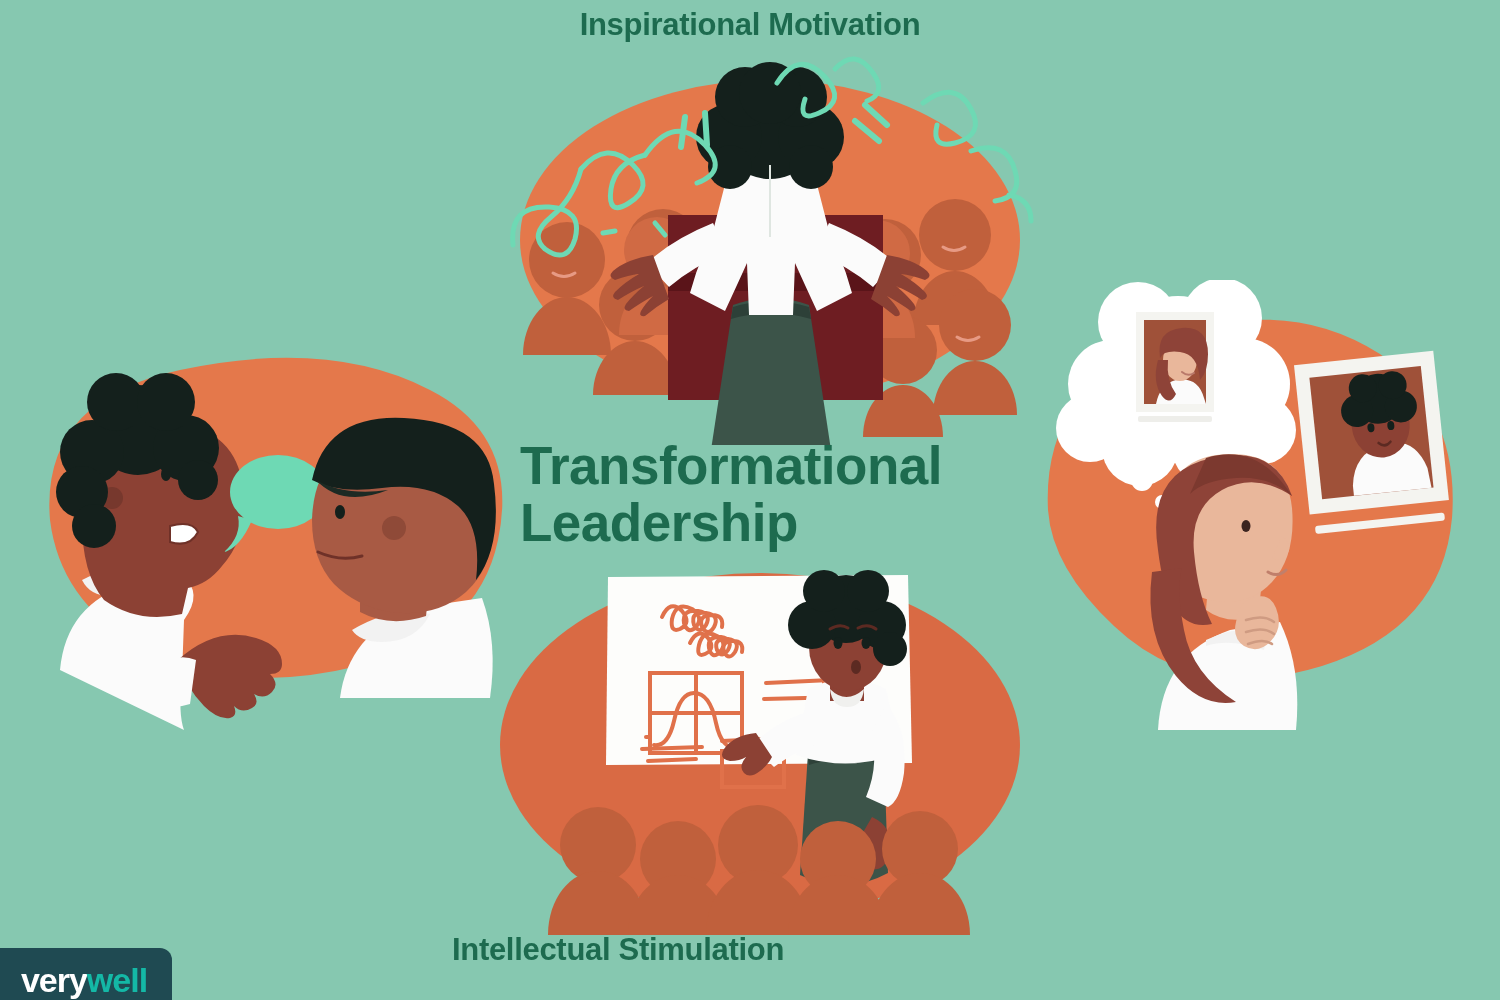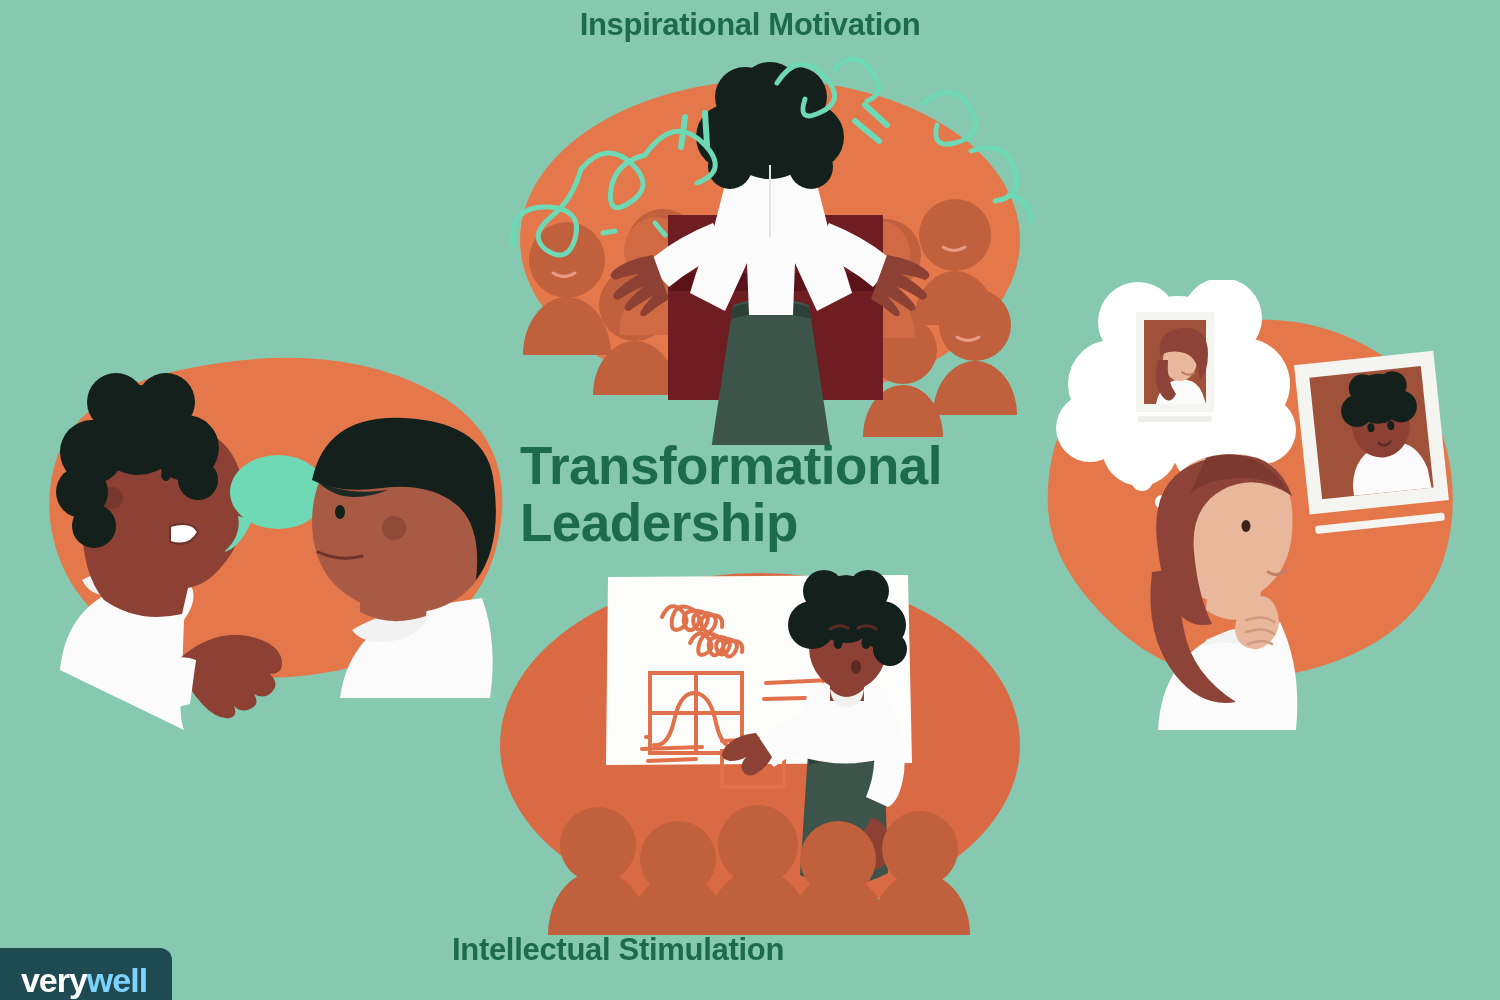--- a/index.html
+++ b/index.html
@@ -82,21 +82,21 @@
   }
   #logo-text {
     font-family: "Liberation Sans", sans-serif;
     font-size: 34px;
     font-weight: bold;
     letter-spacing: -1px;
     line-height: 1;
     padding-left: 10px;
   }
   .logo-very { color: #ffffff; }
-  .logo-well { color: #7dd3fc; }
+  .logo-well { color: #14b8a6; }
 </style>
 </head>
 <body>
 
 <div id="canvas">
 
   <div class="label" id="label-inspirational">Inspirational Motivation</div>
 
   <div class="scene" id="scene-inspirational">
     <svg viewBox="0 0 530 390" width="530" height="390">

